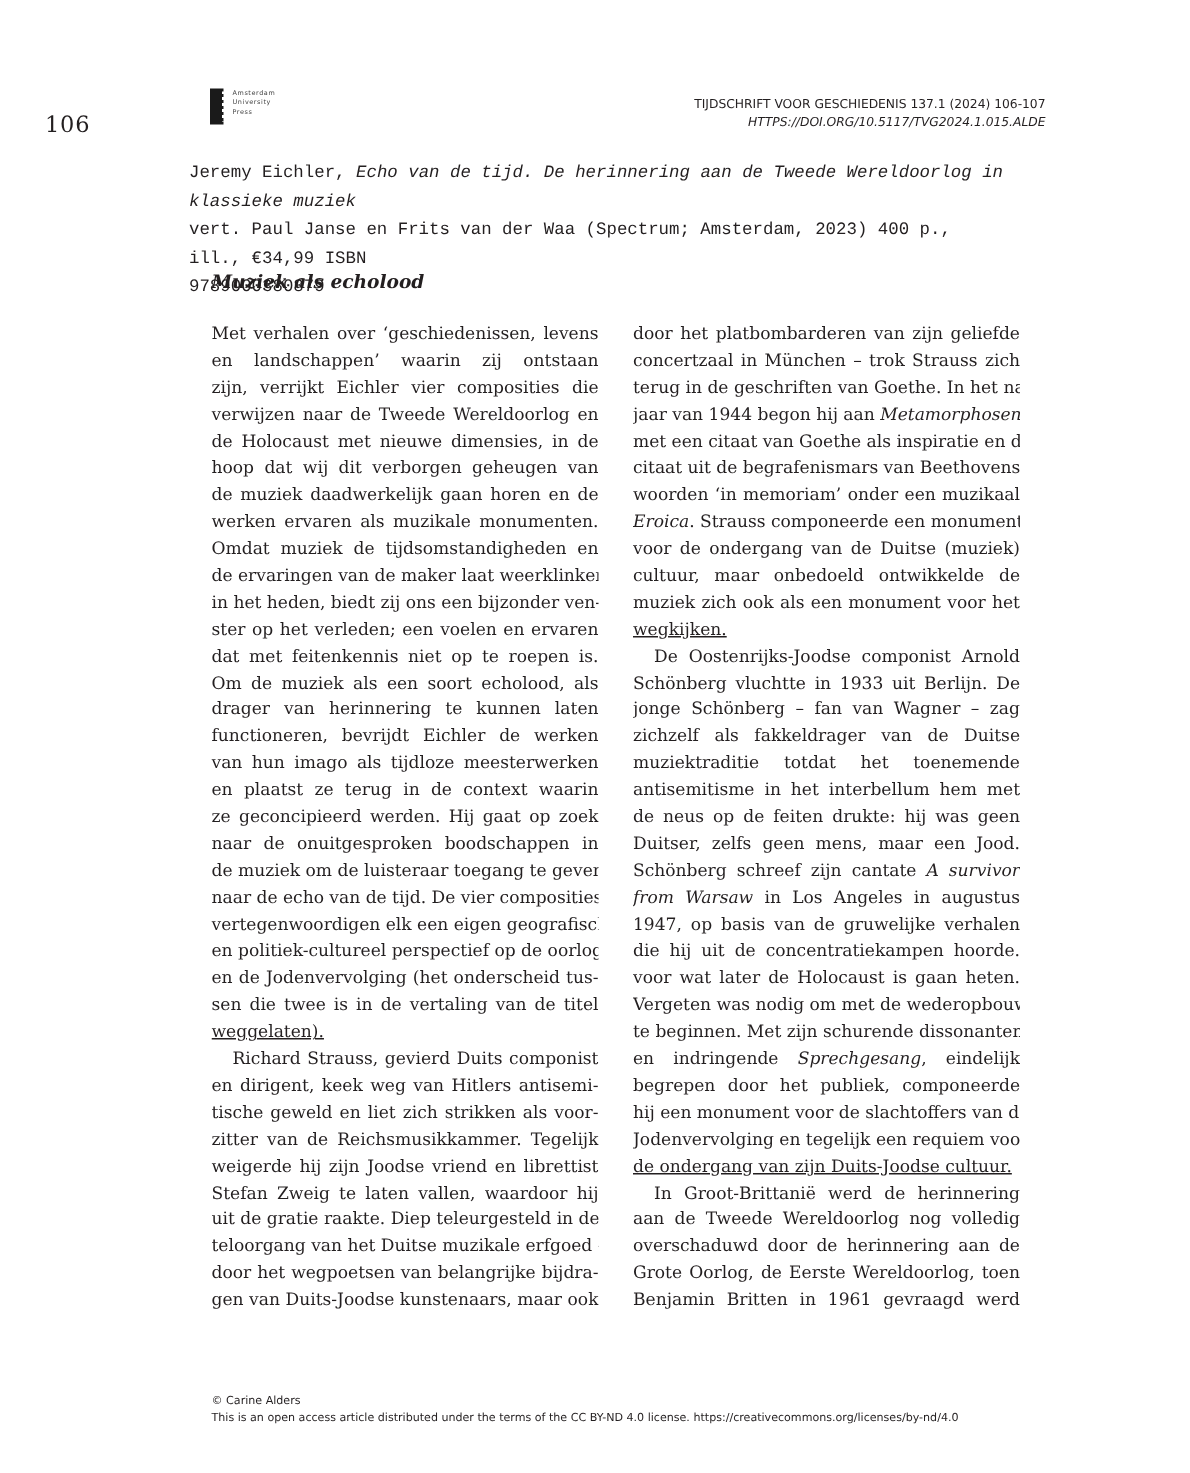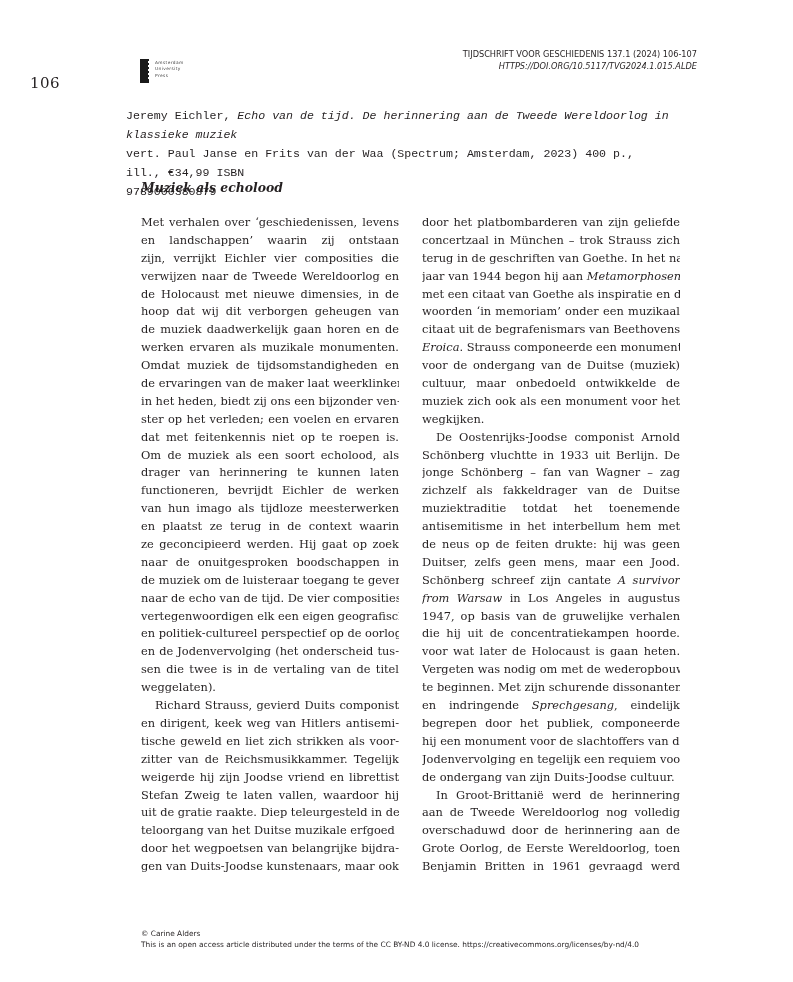--- a/index.html
+++ b/index.html
@@ -3,30 +3,30 @@
   <meta charset="utf-8">
   <style>
     html, body { margin: 0; padding: 0; background: #ffffff; }
     body { width: 793px; height: 982px; position: relative; overflow: hidden; color: #231f20; }
     .page-number { position: absolute; left: 30px; top: 74px; font-family: "DejaVu Serif", serif; font-size: 15px; letter-spacing: 0.5px; color: #231f20; }
     .logo { position: absolute; left: 140px; top: 59px; display: flex; align-items: flex-start; }
     .logo-mark { width: 9px; height: 24px; background: #1a1a1a; position: relative; }
     .logo-mark::after { content: ""; position: absolute; right: -2px; top: 2px; width: 3px; height: 20px;
       background: repeating-linear-gradient(to bottom, #ffffff 0 2px, transparent 2px 4px); }
     .logo-text { margin-left: 6px; font-family: "DejaVu Sans", sans-serif; font-size: 4.3px; line-height: 6.3px; letter-spacing: 0.4px; color: #444; padding-top: 1px; }
-    .journal-info { position: absolute; right: 96px; top: 48px; text-align: right; font-family: "DejaVu Sans", sans-serif; font-size: 8.2px; line-height: 12px; color: #231f20; }
+    .journal-info { position: absolute; right: 96px; top: 63px; text-align: right; font-family: "DejaVu Sans", sans-serif; font-size: 8.2px; line-height: 12px; color: #231f20; }
     .journal-info .doi { font-style: italic; }
     .citation { position: absolute; left: 126px; top: 106px; width: 545px; font-family: Liberation Mono, monospace; font-size: 11.6px; line-height: 19px; }
     .citation .title { font-style: italic; }
     .section-heading { position: absolute; left: 141px; top: 180px; font-family: "DejaVu Serif", serif; font-weight: bold; font-size: 12.4px; font-style: italic; }
     .column { position: absolute; top: 214px; width: 258px; font-family: "DejaVu Serif", serif; font-size: 11.4px; }
     .col-left { left: 141px; }
     .col-right { left: 422px; }
     .line { height: 17.9px; line-height: 17.9px; white-space: nowrap; text-align: justify; text-align-last: justify; overflow: hidden; }
-    .line.last { text-align-last: left; }
+    .line.last { text-align-last: left; text-decoration: underline; }
     .line.indent { text-indent: 14px; }
     .line i { font-style: italic; }
     .footer { position: absolute; left: 141px; top: 928px; font-family: "DejaVu Sans", sans-serif; font-size: 7.4px; line-height: 11px; color: #231f20; }
   </style>
 </head>
 <body>
 
 <div class="page-number">106</div>
 
 <div class="logo">
@@ -90,22 +90,22 @@
   <div class="line">door het wegpoetsen van belangrijke bijdra-</div>
   <div class="line">gen van Duits-Joodse kunstenaars, maar ook</div>
 </div>
 
 <div class="column col-right">
   <div class="line">door het platbombarderen van zijn geliefde</div>
   <div class="line">concertzaal in München – trok Strauss zich</div>
   <div class="line">terug in de geschriften van Goethe. In het na-</div>
   <div class="line"><span>jaar van 1944 begon hij aan </span><i>Metamorphosen</i></div>
   <div class="line">met een citaat van Goethe als inspiratie en de</div>
+  <div class="line">citaat uit de begrafenismars van Beethovens</div>
   <div class="line">woorden ‘in memoriam’ onder een muzikaal</div>
-  <div class="line">citaat uit de begrafenismars van Beethovens</div>
   <div class="line"><i>Eroica</i><span>. Strauss componeerde een monument</span></div>
   <div class="line">voor de ondergang van de Duitse (muziek)</div>
   <div class="line">cultuur, maar onbedoeld ontwikkelde de</div>
   <div class="line">muziek zich ook als een monument voor het</div>
   <div class="line last">wegkijken.</div>
   <div class="line indent">De Oostenrijks-Joodse componist Arnold</div>
   <div class="line">Schönberg vluchtte in 1933 uit Berlijn. De</div>
   <div class="line">jonge Schönberg – fan van Wagner – zag</div>
   <div class="line">zichzelf als fakkeldrager van de Duitse</div>
   <div class="line">muziektraditie totdat het toenemende</div>

